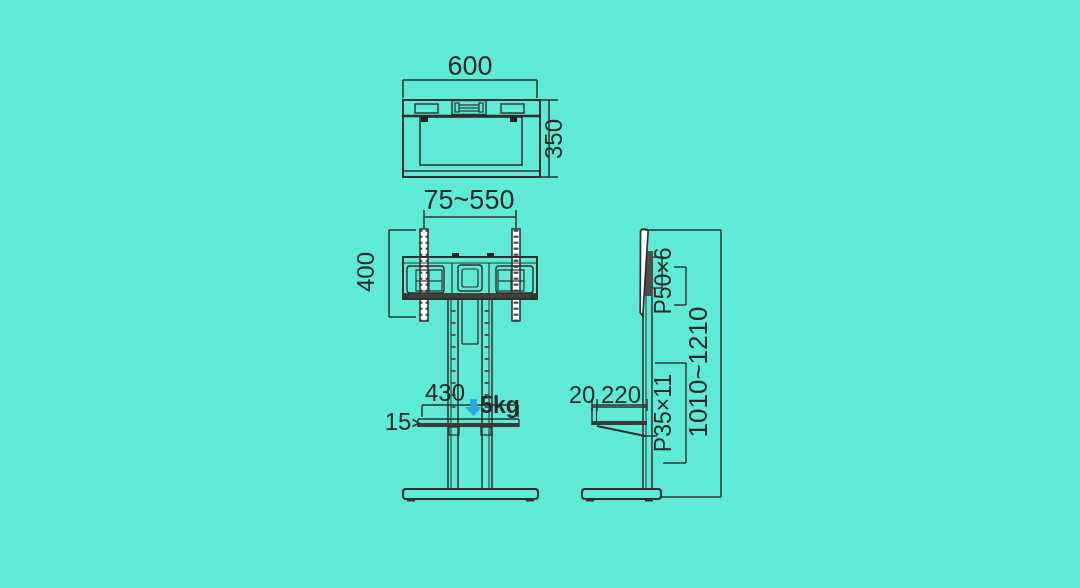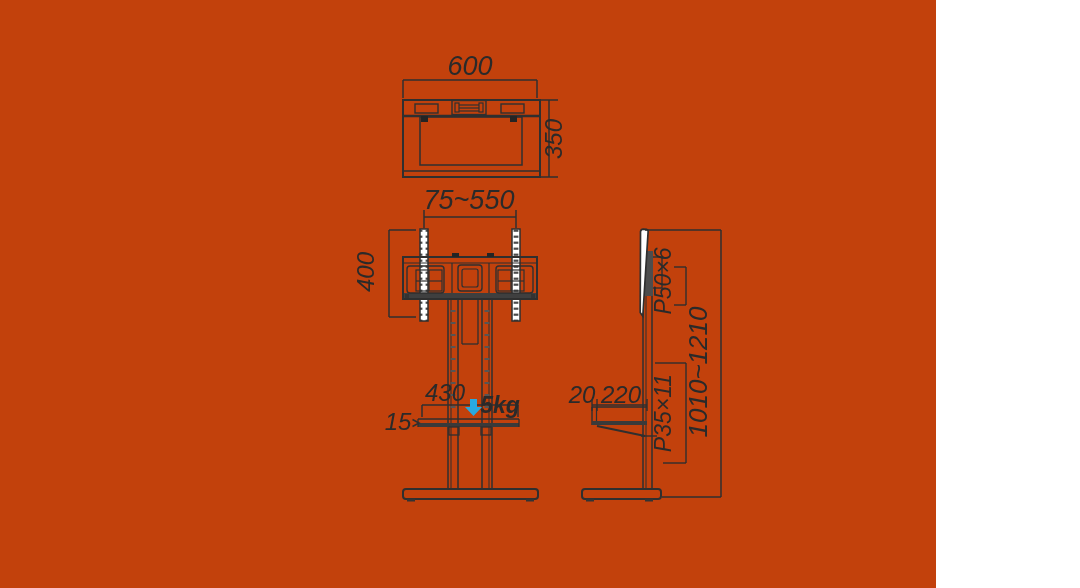--- a/index.html
+++ b/index.html
@@ -1,16 +1,16 @@
 <!DOCTYPE html>
 <html><head>
 <meta charset="utf-8">
 <style>
   html,body{margin:0;padding:0;background:#ffffff;}
-  .stage{position:relative;width:936px;height:588px;background:#c2410c;overflow:hidden;font-style:italic;}
+  .stage{position:relative;width:1080px;height:588px;background:#5eead4;overflow:hidden;}
   svg{display:block;}
   text{font-family:"Liberation Sans","DejaVu Sans",sans-serif;fill:#2a2a2a;}
   .dim{font-size:24px;}
   .dim-lg{font-size:27px;}
   .dim-sm{font-size:23px;}
   .dim-xl{font-size:26px;}
   .accent-bold{font-weight:bold;font-size:23px;}
   line,rect,path,polygon{shape-rendering:geometricPrecision;}
 </style>
 </head>

